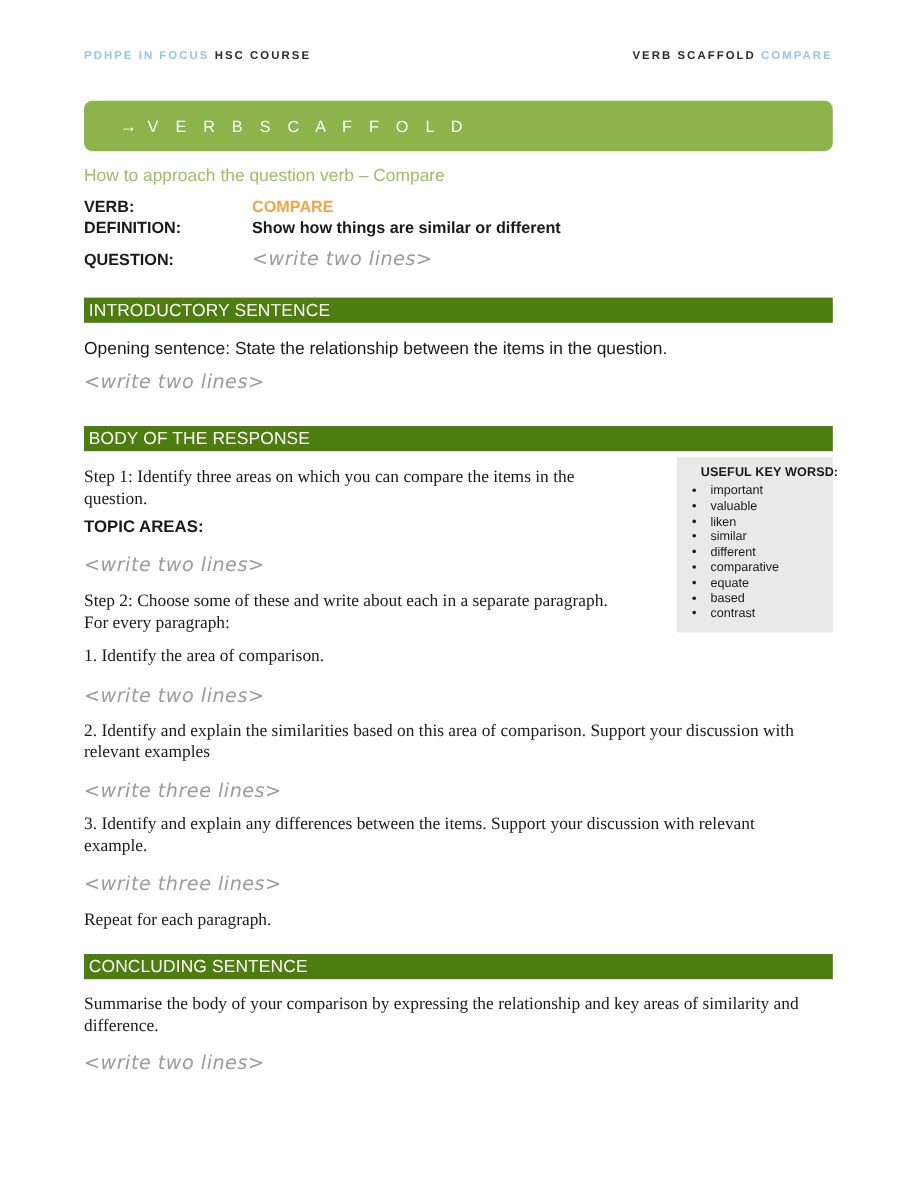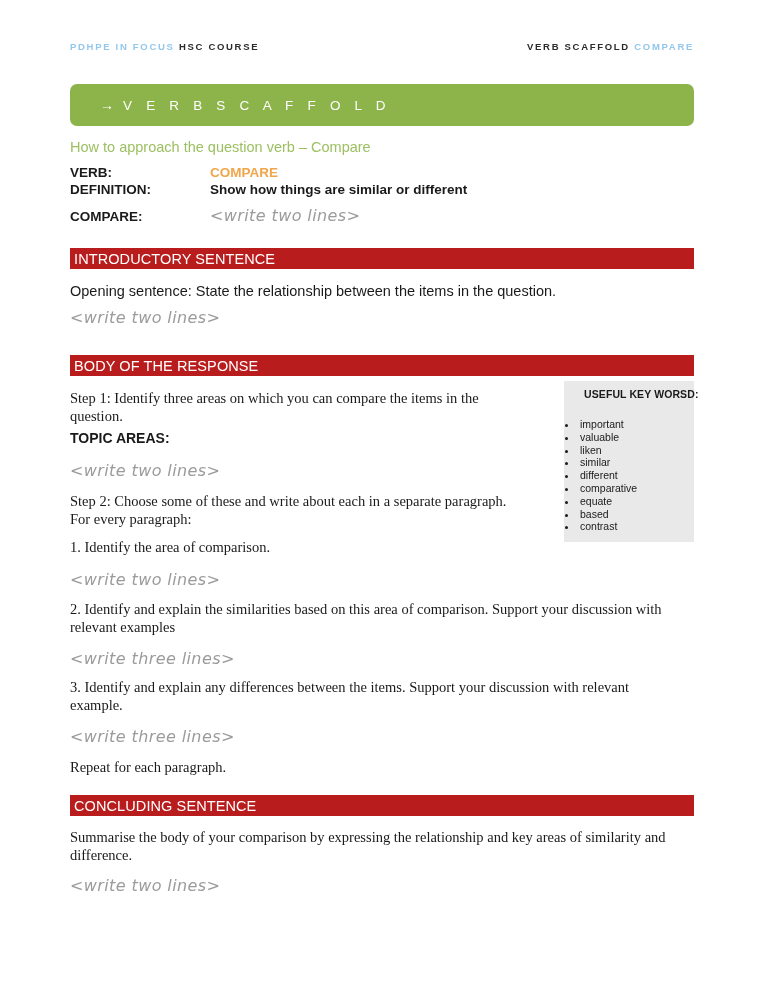--- a/index.html
+++ b/index.html
@@ -119,21 +119,21 @@
     letter-spacing: 0.4px;
     white-space: nowrap;
   }
 
   
   .secbar {
     position: absolute;
     left: 70px;
     width: 624px;
     height: 21px;
-    background: #b91c1c;
+    background: #4d7c0f;
     display: flex;
     align-items: center;
   }
   .secbar span {
     color: #ffffff;
     font-size: 14.5px;
     padding-left: 4px;
     letter-spacing: 0.1px;
     white-space: nowrap;
   }
@@ -165,22 +165,22 @@
   }
   .keybox-title {
     font-size: 10.5px;
     font-weight: bold;
     color: #1a1a1a;
     padding-left: 20px;
     letter-spacing: 0.1px;
     white-space: nowrap;
   }
   .keybox ul {
-    margin: 18px 0 0 0;
-    padding-left: 14px;
+    margin: 3px 0 0 0;
+    padding-left: 26px;
     list-style: disc;
   }
   .keybox li {
     font-size: 10.5px;
     color: #1a1a1a;
     line-height: 12.8px;
     padding-left: 2px;
   }
 </style>
 </head>
@@ -207,21 +207,21 @@
   <div class="verbblock">
     <div class="vb-row">
       <div class="vb-label">VERB:</div>
       <div class="vb-value accent">COMPARE</div>
     </div>
     <div class="vb-row">
       <div class="vb-label">DEFINITION:</div>
       <div class="vb-value">Show how things are similar or different</div>
     </div>
     <div class="vb-row spaced">
-      <div class="vb-label">COMPARE:</div>
+      <div class="vb-label">QUESTION:</div>
       <div class="hand">&lt;write two lines&gt;</div>
     </div>
   </div>
 
   <div class="secbar" style="top:248px;">
     <span>INTRODUCTORY SENTENCE</span>
   </div>
   <div class="block sans-bold" style="left:70px; top:283px; width:624px; font-weight:normal; font-size:14.5px;">Opening sentence: State the relationship between the items in the question.</div>
   <div class="block hand" style="left:70px; top:308px;">&lt;write two lines&gt;</div>
 

